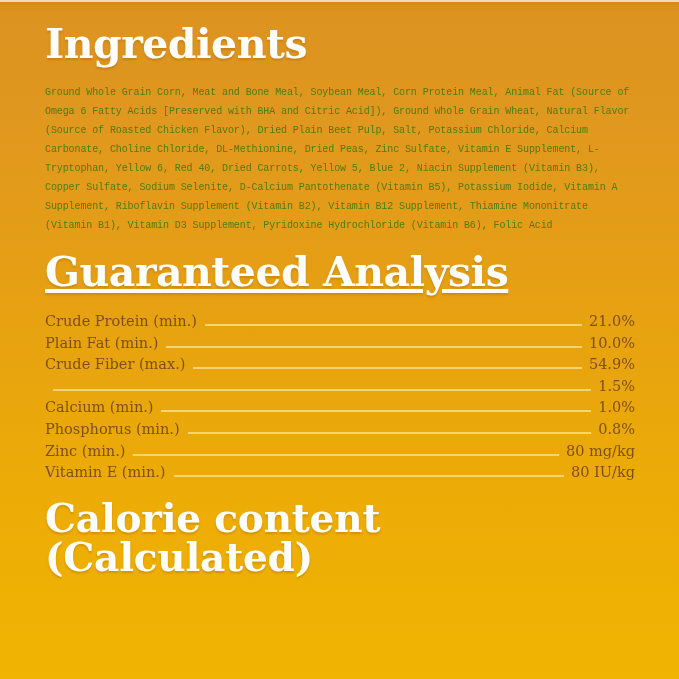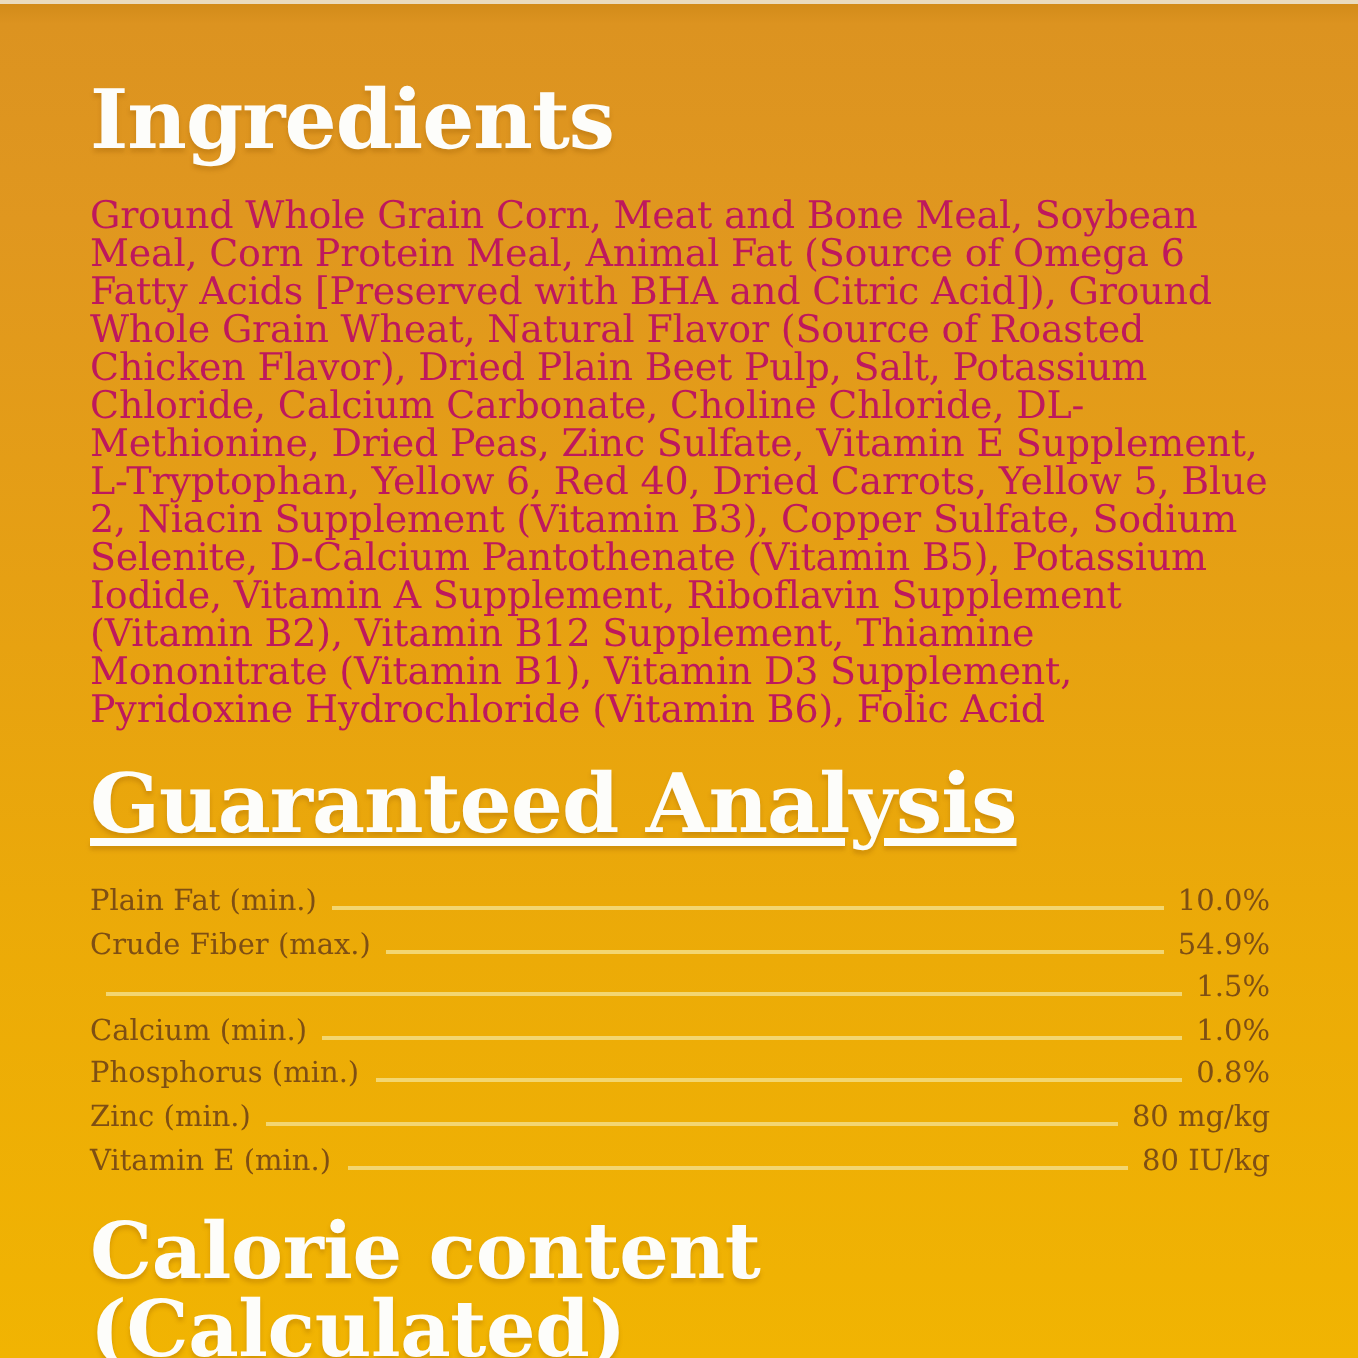--- a/index.html
+++ b/index.html
@@ -25,40 +25,41 @@
     width: 100%;
     height: 2px;
     background: #ece3d2;
     opacity: 0.9;
   }
   .label {
     position: relative;
     width: 100%;
     height: 100%;
     box-sizing: border-box;
-    padding: 40px 44px 0 45px;
+    padding: 24px 44px 0 45px;
   }
   .hd {
     color: #fdfdfa;
     font-weight: bold;
     letter-spacing: -0.5px;
     margin: 0;
     line-height: 1;
     text-shadow: 0 2px 2px rgba(146, 86, 2, 0.30);
     white-space: pre-wrap;
   }
   .hd1 { font-size: 41px; }
   .hd2 { font-size: 41px; margin-top: 17px; text-decoration: underline; }
   .hd3 { font-size: 39px; margin-top: 15px; letter-spacing: -0.2px; }
   .body-text {
-    color: #be185d;
-    font-size: 19px;
+    color: #4d7c0f;
+    font-size: 10px;
     letter-spacing: -0.1px;
     line-height: 19px;
     margin: 18px 0 0;
+    font-family: Liberation Mono, monospace;
   }
   .ga-table { margin-top: 18px; }
   .ga-row {
     display: flex;
     align-items: baseline;
     height: 21.6px;
     line-height: 21.6px;
     color: #7e4f14;
     font-size: 14.5px;
   }
@@ -79,20 +80,25 @@
   <div class="top-line"></div>
 
   <section>
     <h1 class="hd hd1">Ingredients</h1>
     <p class="body-text">Ground Whole Grain Corn, Meat and Bone Meal, Soybean Meal, Corn Protein Meal, Animal Fat (Source of Omega 6 Fatty Acids [Preserved with BHA and Citric Acid]), Ground Whole Grain Wheat, Natural Flavor (Source of Roasted Chicken Flavor), Dried Plain Beet Pulp, Salt, Potassium Chloride, Calcium Carbonate, Choline Chloride, DL-Methionine, Dried Peas, Zinc Sulfate, Vitamin E Supplement, L-Tryptophan, Yellow 6, Red 40, Dried Carrots, Yellow 5, Blue 2, Niacin Supplement (Vitamin B3), Copper Sulfate, Sodium Selenite, D-Calcium Pantothenate (Vitamin B5), Potassium Iodide, Vitamin A Supplement, Riboflavin Supplement (Vitamin B2), Vitamin B12 Supplement, Thiamine Mononitrate (Vitamin B1), Vitamin D3 Supplement, Pyridoxine Hydrochloride (Vitamin B6), Folic Acid</p>
   </section>
 
   <section>
     <h2 class="hd hd2">Guaranteed Analysis</h2>
     <div class="ga-table">
+        <div class="ga-row">
+          <span class="ga-label">Crude Protein (min.)</span>
+          <span class="ga-leader"></span>
+          <span class="ga-value">21.0%</span>
+        </div>
         <div class="ga-row">
           <span class="ga-label">Plain Fat (min.)</span>
           <span class="ga-leader"></span>
           <span class="ga-value">10.0%</span>
         </div>
         <div class="ga-row">
           <span class="ga-label">Crude Fiber (max.)</span>
           <span class="ga-leader"></span>
           <span class="ga-value">54.9%</span>
         </div>

